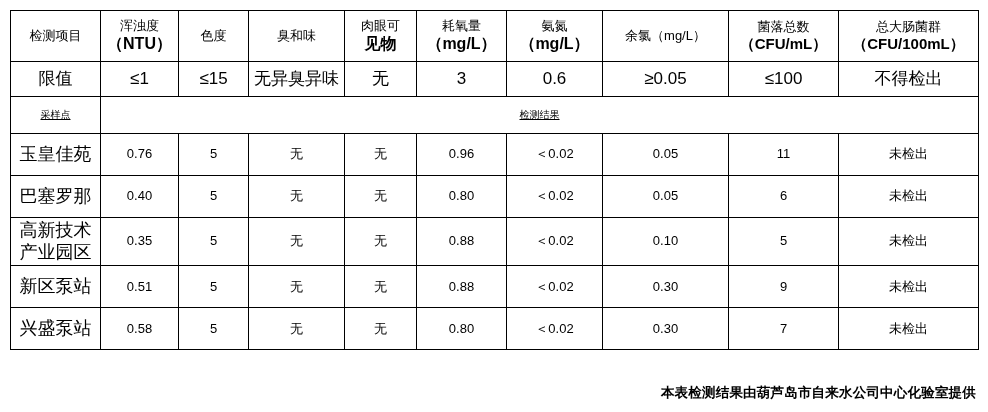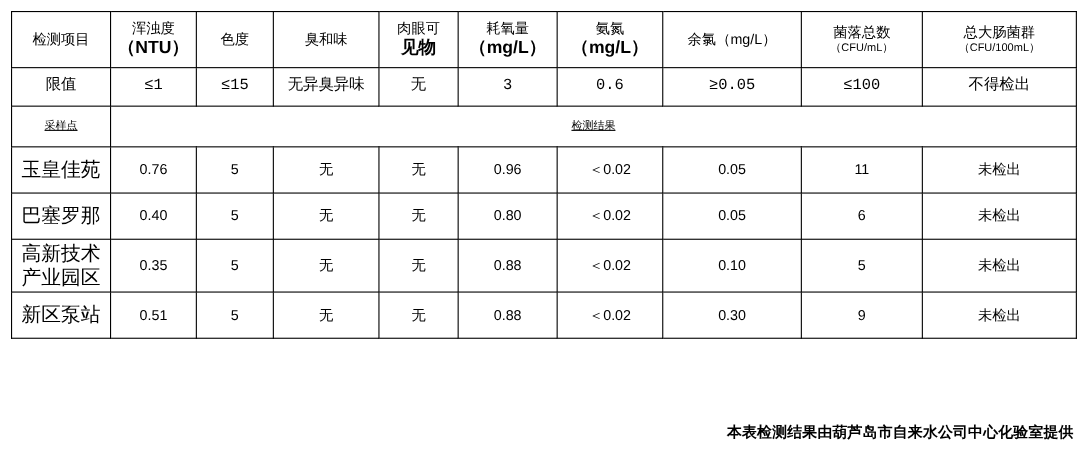--- a/index.html
+++ b/index.html
@@ -52,28 +52,27 @@
     font-weight: bold;
     font-size: 13px;
   }
   .head-row td .unit {
     display: block;
     font-size: 16px;
     font-weight: bold;
   }
   .head-row td .unit-sm {
     display: block;
-    font-size: 10px;
-    font-weight: normal;
+    font-size: 15px;
+    font-weight: bold;
   }
   .limit-row td {
     height: 30px;
     font-weight: bold;
-    font-size: 14px;
-    font-family: Liberation Mono, monospace;
+    font-size: 17px;
   }
   .section-row td {
     height: 32px;
     font-weight: bold;
     font-size: 10px;
     text-decoration: underline;
   }
   .data-row td {
     height: 37px;
     font-size: 13px;
@@ -218,17 +217,29 @@
         <td>5</td>
         <td>无</td>
         <td>无</td>
         <td>0.88</td>
         <td>＜0.02</td>
         <td>0.30</td>
         <td>9</td>
         <td>未检出</td>
       </tr>
 
+      <tr class="data-row">
+        <td class="site">兴盛泵站</td>
+        <td>0.58</td>
+        <td>5</td>
+        <td>无</td>
+        <td>无</td>
+        <td>0.80</td>
+        <td>＜0.02</td>
+        <td>0.30</td>
+        <td>7</td>
+        <td>未检出</td>
+      </tr>
     </tbody>
   </table>
 </div>
 
 <div class="footer-note">本表检测结果由葫芦岛市自来水公司中心化验室提供</div>
 
 </body></html>

